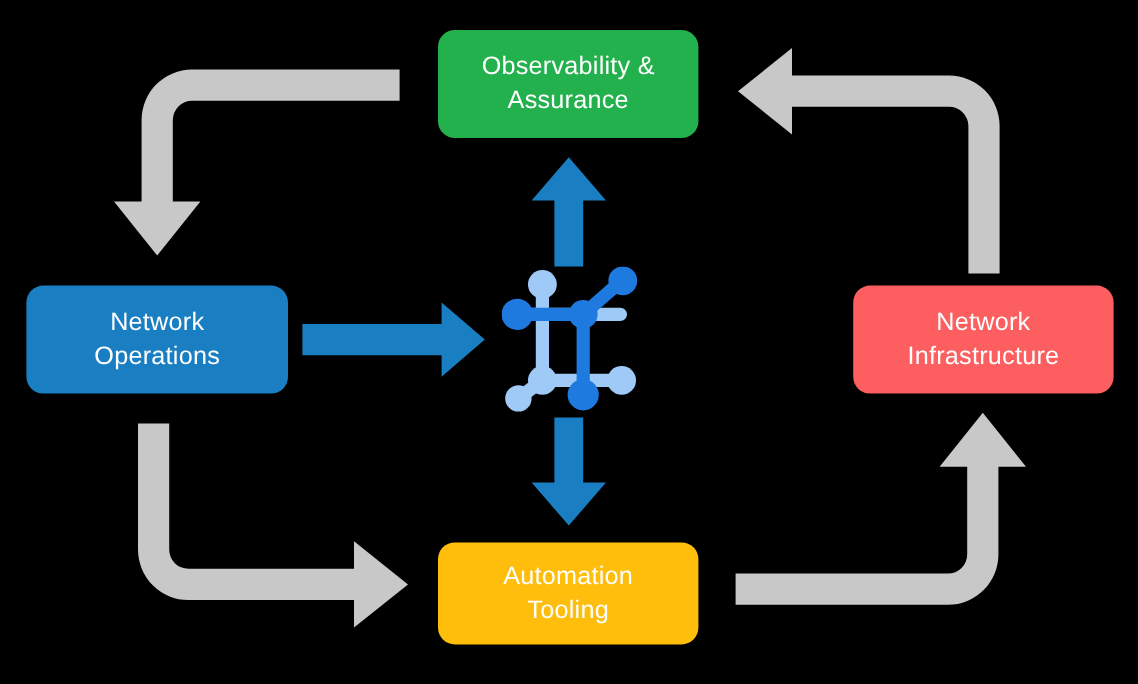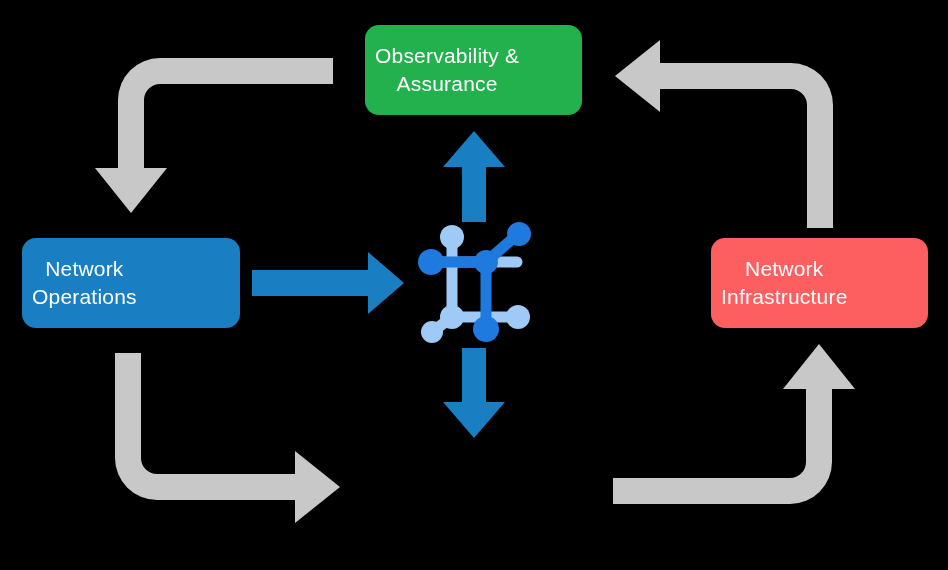--- a/index.html
+++ b/index.html
@@ -17,20 +17,21 @@
     position: relative;
     width: 948px;
     height: 570px;
     background: #000000;
   }
   .node-box {
     position: absolute;
     border-radius: 14px;
     display: flex;
     align-items: center;
+    justify-content: center;
     text-align: center;
     color: #ffffff;
     font-size: 21px;
     line-height: 1.32;
     font-weight: 400;
     letter-spacing: 0.2px;
     box-sizing: border-box;
     padding: 4px 10px;
     white-space: pre-line;
   }
@@ -192,14 +193,18 @@
   <div class="node-box" id="box-operations" style="background: rgb(26, 126, 194);">
     <span>Network
 Operations</span>
   </div>
 
   <div class="node-box" id="box-infrastructure" style="background: rgb(253, 94, 96);">
     <span>Network
 Infrastructure</span>
   </div>
 
+  <div class="node-box" id="box-automation" style="background: rgb(255, 190, 11);">
+    <span>Automation
+Tooling</span>
+  </div>
 
 </div>
 
 </body></html>

